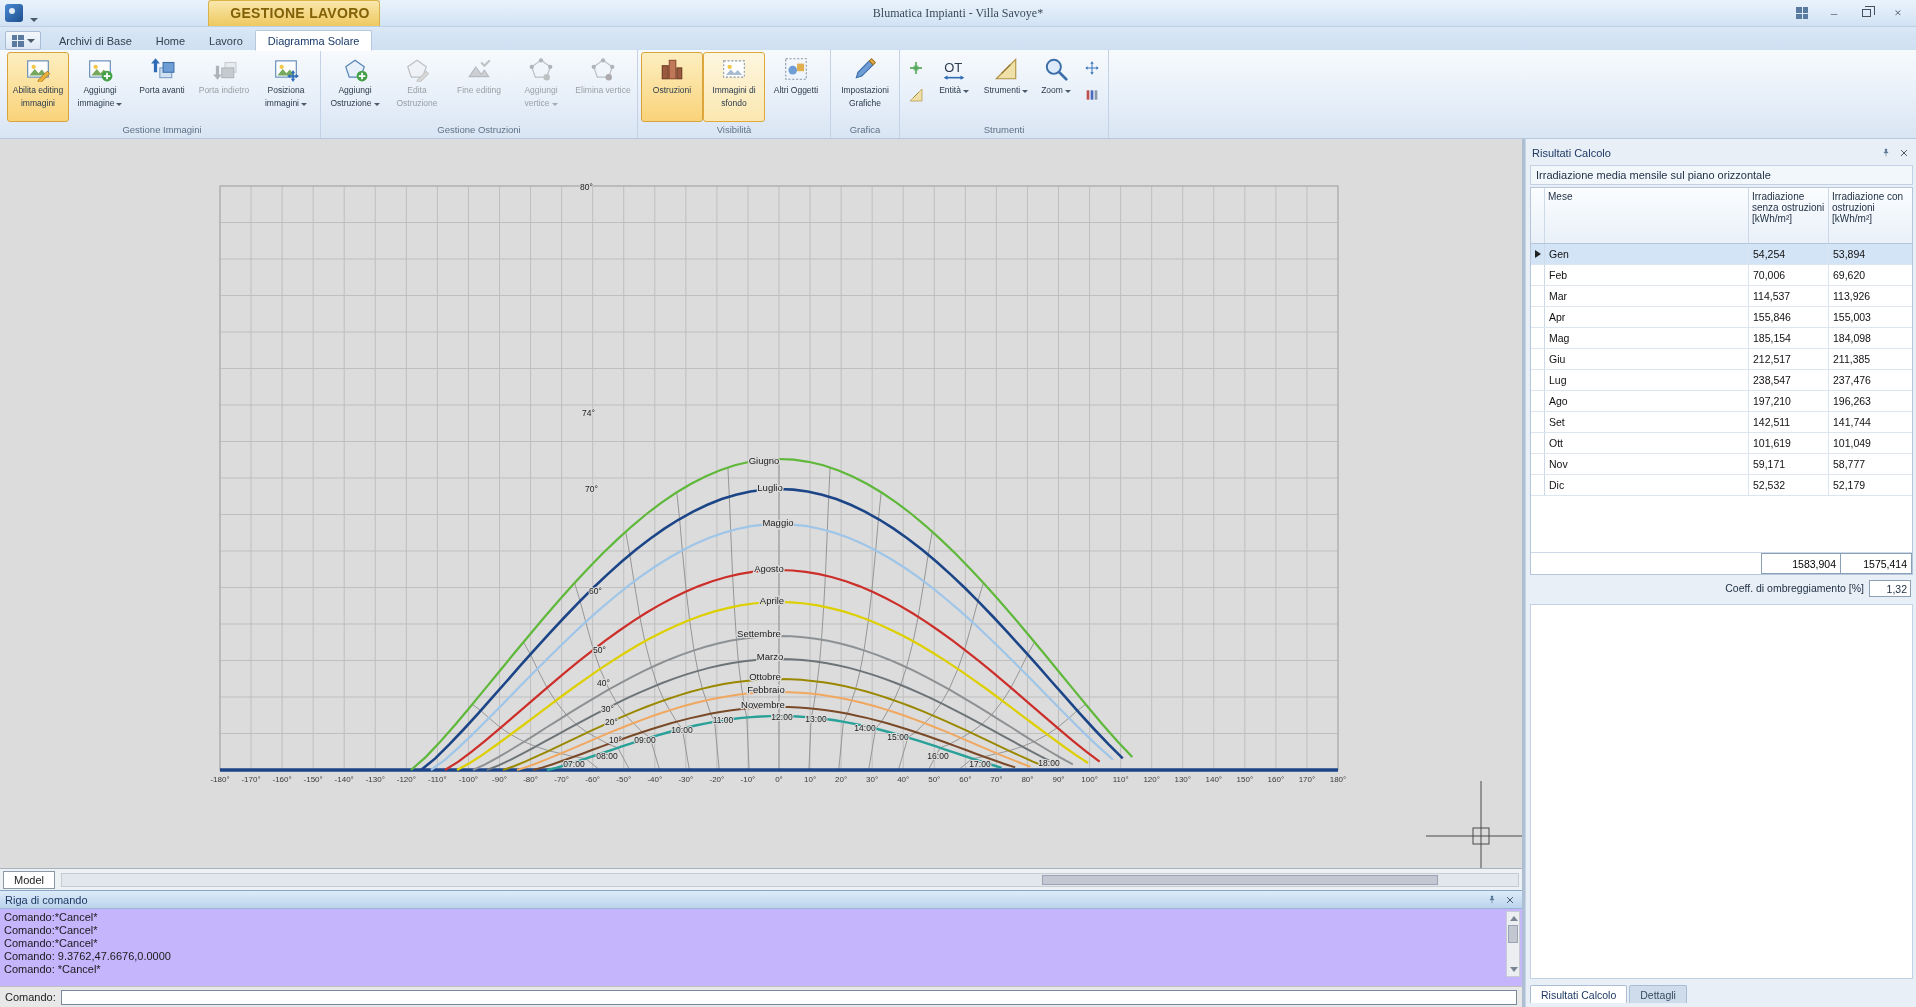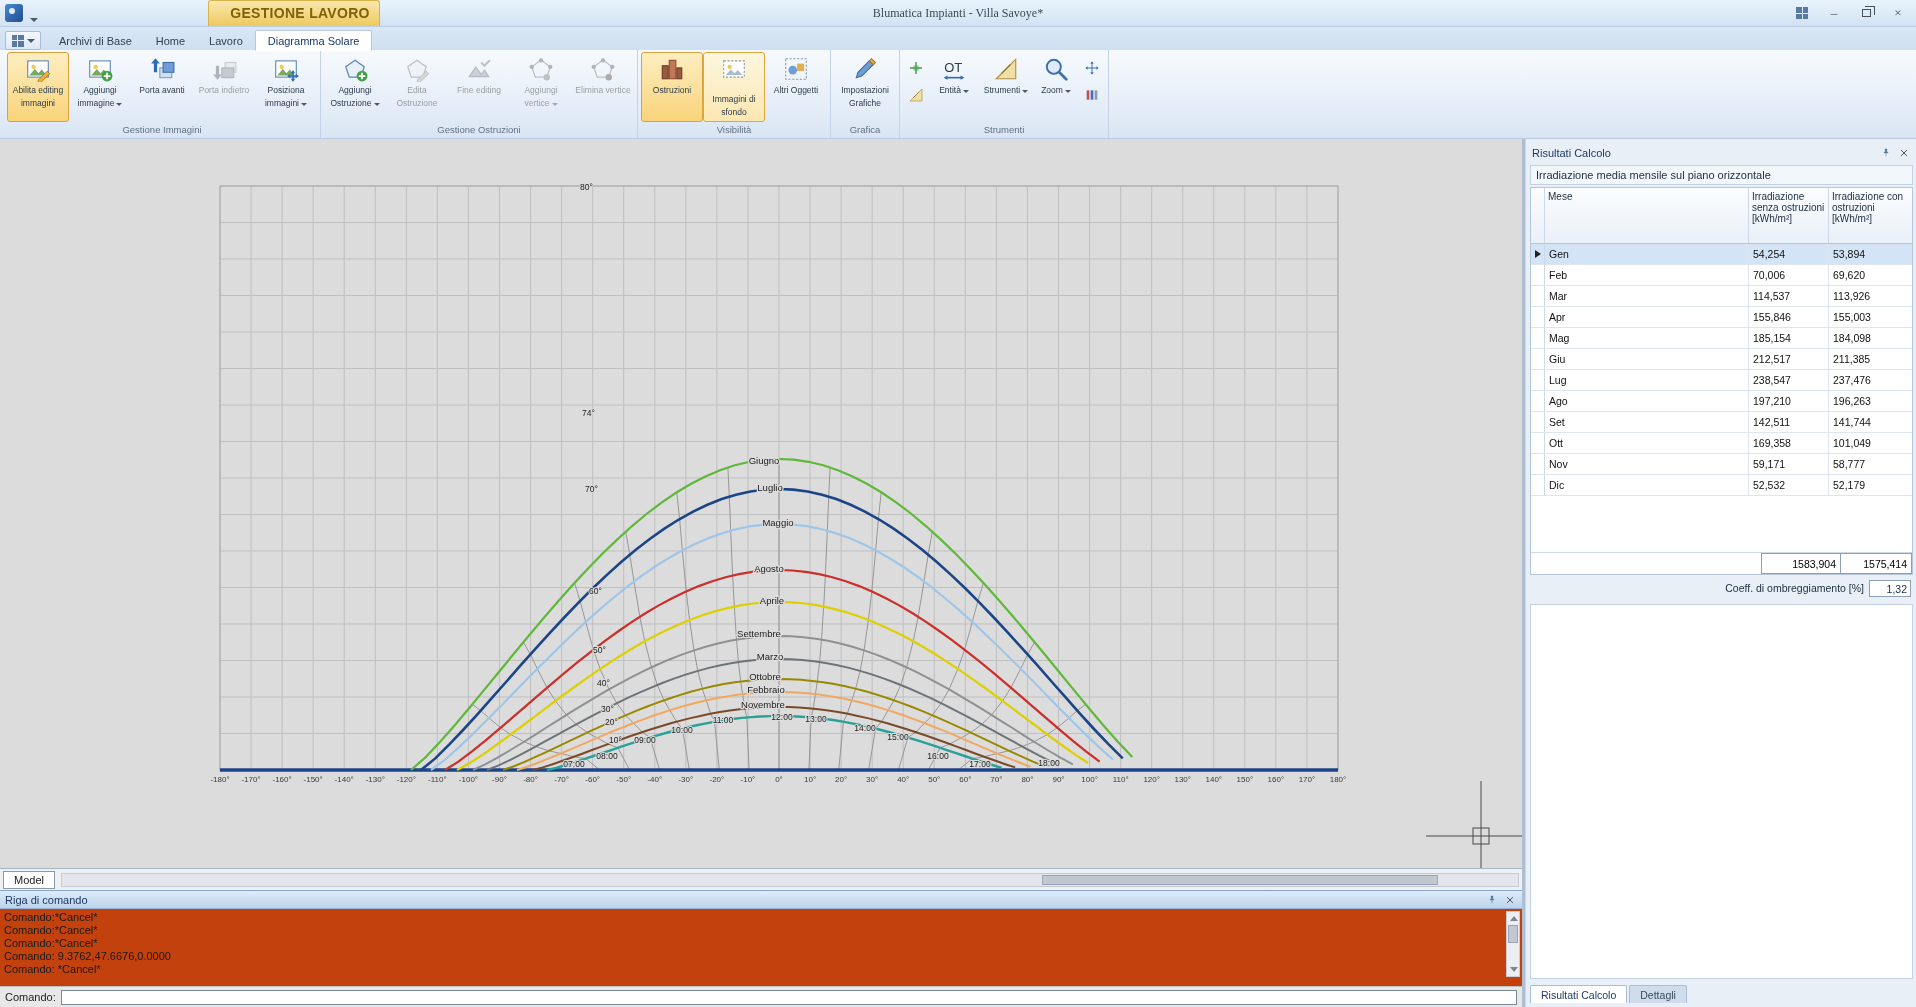--- a/index.html
+++ b/index.html
@@ -44,21 +44,21 @@
     display:flex; align-items:stretch; padding-left:4px; z-index:4; }
   .rgroup { display:flex; flex-direction:column; border-right:1px solid #c3d2e4; padding:2px 3px 0; }
   .rbtns { display:flex; flex:1; align-items:stretch; }
   .rbtn { width:62px; display:flex; flex-direction:column; align-items:center; padding:3px 1px 1px;
     border:1px solid transparent; border-radius:3px; }
   .bicon { width:26px; height:26px; flex:none; }
   .blabel { font-size:8.5px; line-height:13px; text-align:center; color:#2b3b4d; margin-top:2px; }
   .dd { display:inline-block; width:0; height:0; border-top:3px solid #4a5a6a;
     border-left:3px solid transparent; border-right:3px solid transparent; margin-left:2px; }
   .rbtn[data-state="toggled"] { background:linear-gradient(#fdeec0,#f9d37a); border-color:#d8a33a; }
-  .rbtn[data-state="hilite"]  { background:linear-gradient(#fdf6e0,#fbe7b0); border-color:#e0a83a;gap:9px; }
+  .rbtn[data-state="hilite"]  { background:linear-gradient(#fdf6e0,#fbe7b0); border-color:#e0a83a; }
   .rbtn[data-state="disabled"]{ opacity:.45; filter:grayscale(.9); }
   .glabel { font-size:9.5px; color:#5f7186; text-align:center; padding:2px 2px 3px; white-space:nowrap; }
   .sstack { display:flex; flex-direction:column; gap:5px; padding:5px 2px 0; }
   .sbtn { width:22px; height:22px; border:1px solid transparent; border-radius:2px;
     display:flex; align-items:center; justify-content:center; }
   .sbtn svg { width:16px; height:16px; }
 
   
   .canvas { position:absolute; left:0; top:139px; width:1522px; height:729px; background:#dcdcdc; overflow:hidden; }
   svg { font-family:"Liberation Sans", sans-serif; }
@@ -66,21 +66,21 @@
 
   
   .model-row { position:absolute; left:0; top:868px; width:1522px; height:22px; background:#eef1f4;
     border-top:1px solid #a8b4c0; display:flex; align-items:center; }
   .model-tab { margin-left:3px; height:18px; line-height:17px; padding:0 10px; background:#fff;
     border:1px solid #8a98a8; font-size:11px; color:#222; }
   .hscroll { flex:1; height:14px; margin:0 3px 0 6px; background:#e3e6ea; border:1px solid #c5cbd4; position:relative; }
   .hthumb { position:absolute; left:980px; top:1px; width:396px; height:10px; background:#c2c8d2; border:1px solid #9aa4b2; }
 
   
-  .cmd { position:absolute; left:0; top:890px; width:1522px; height:117px; background:#c2410c;
+  .cmd { position:absolute; left:0; top:890px; width:1522px; height:117px; background:#c4b5fd;
     border-top:1px solid #8aa4c4; display:flex; flex-direction:column; }
   .cmd-head { height:18px; flex:none; background:linear-gradient(#dcebfa,#bcd4ec); display:flex;
     align-items:center; padding:0 5px; font-size:11px; color:#1e3a64; border-bottom:1px solid #9ab4d4; }
   .sp { flex:1; }
   .hicon { width:15px; height:14px; display:flex; align-items:center; justify-content:center; margin-left:3px; }
   .hicon svg { width:10px; height:10px; }
   .cmd-body { position:relative; flex:1; padding:2px 20px 0 4px; font-size:11px; line-height:13px; color:#1a1a1a; overflow:hidden; }
   .cline { white-space:pre; }
   .vscroll { position:absolute; right:2px; top:2px; width:14px; bottom:2px; background:#eceef2; border:1px solid #c8ccd4; }
   .vthumb { position:absolute; top:13px; left:1px; width:10px; height:18px; background:#c2c8d2; border:1px solid #9aa4b2; }
@@ -724,21 +724,21 @@
           </div>
           <div class="trow">
             <div class="tsel"></div>
             <div class="tc mese">Set</div>
             <div class="tc senza">142,511</div>
             <div class="tc con">141,744</div>
           </div>
           <div class="trow">
             <div class="tsel"></div>
             <div class="tc mese">Ott</div>
-            <div class="tc senza">169,358</div>
+            <div class="tc senza">101,619</div>
             <div class="tc con">101,049</div>
           </div>
           <div class="trow">
             <div class="tsel"></div>
             <div class="tc mese">Nov</div>
             <div class="tc senza">59,171</div>
             <div class="tc con">58,777</div>
           </div>
           <div class="trow">
             <div class="tsel"></div>

